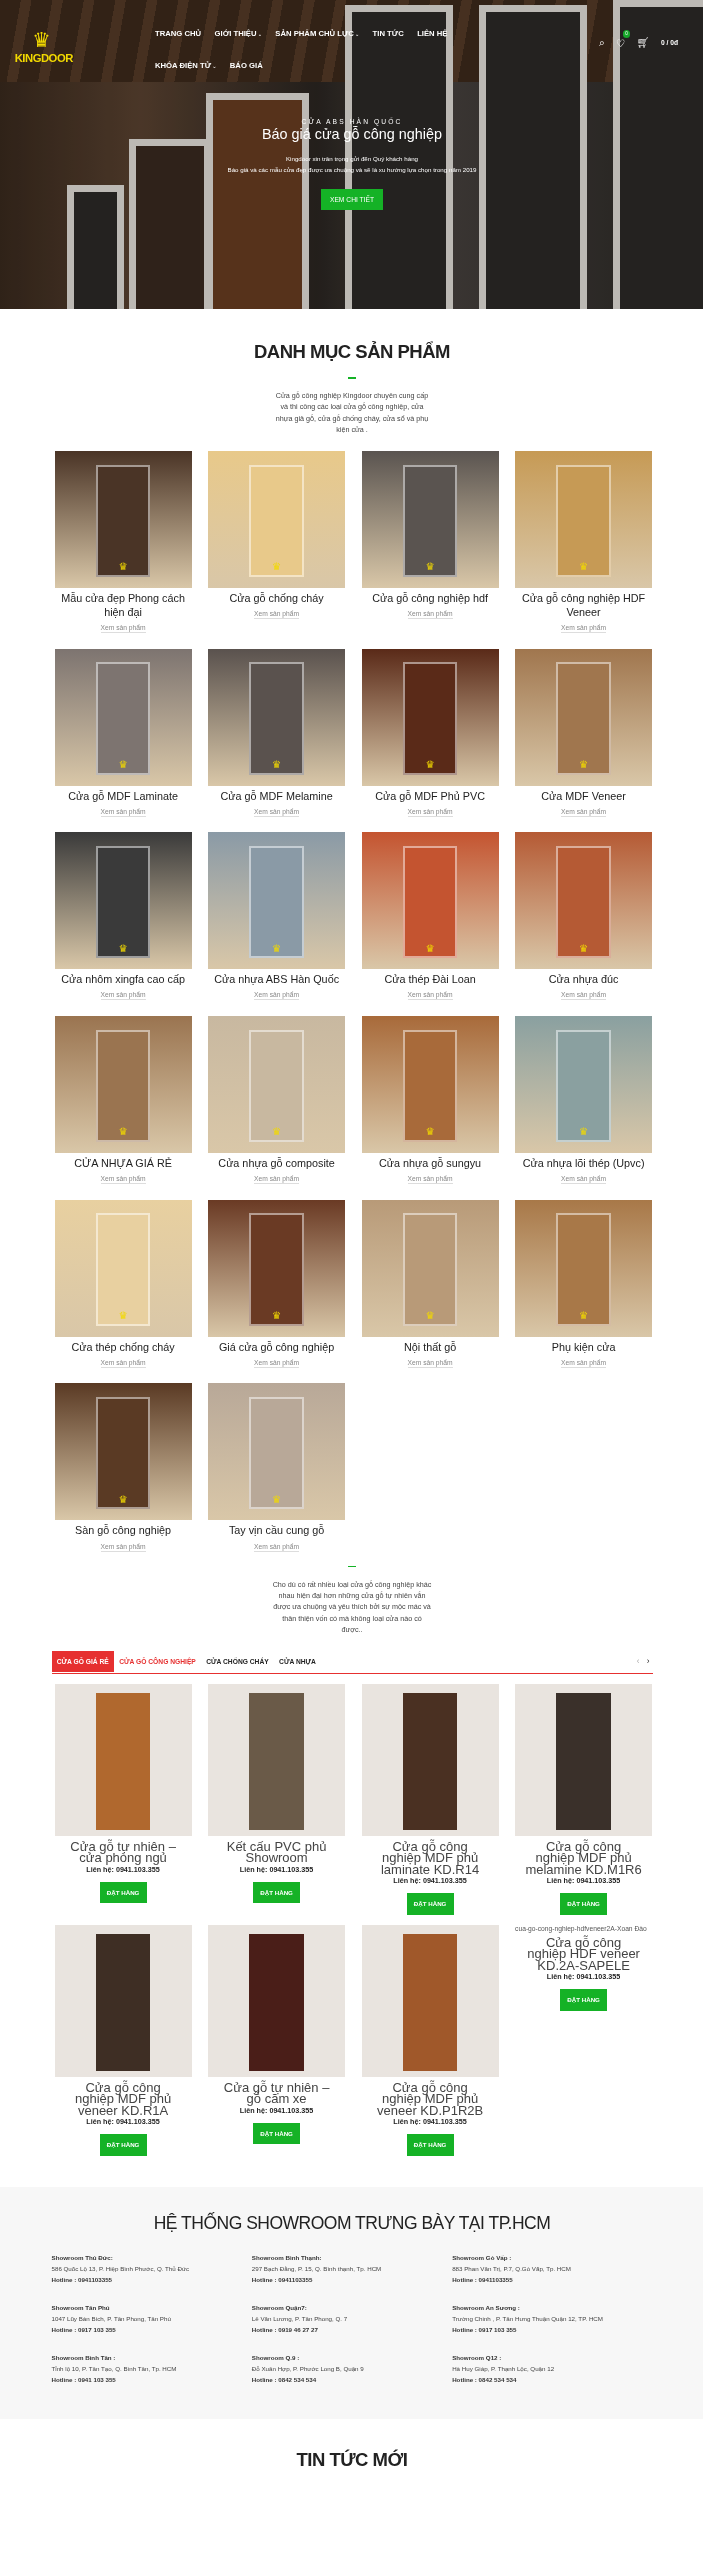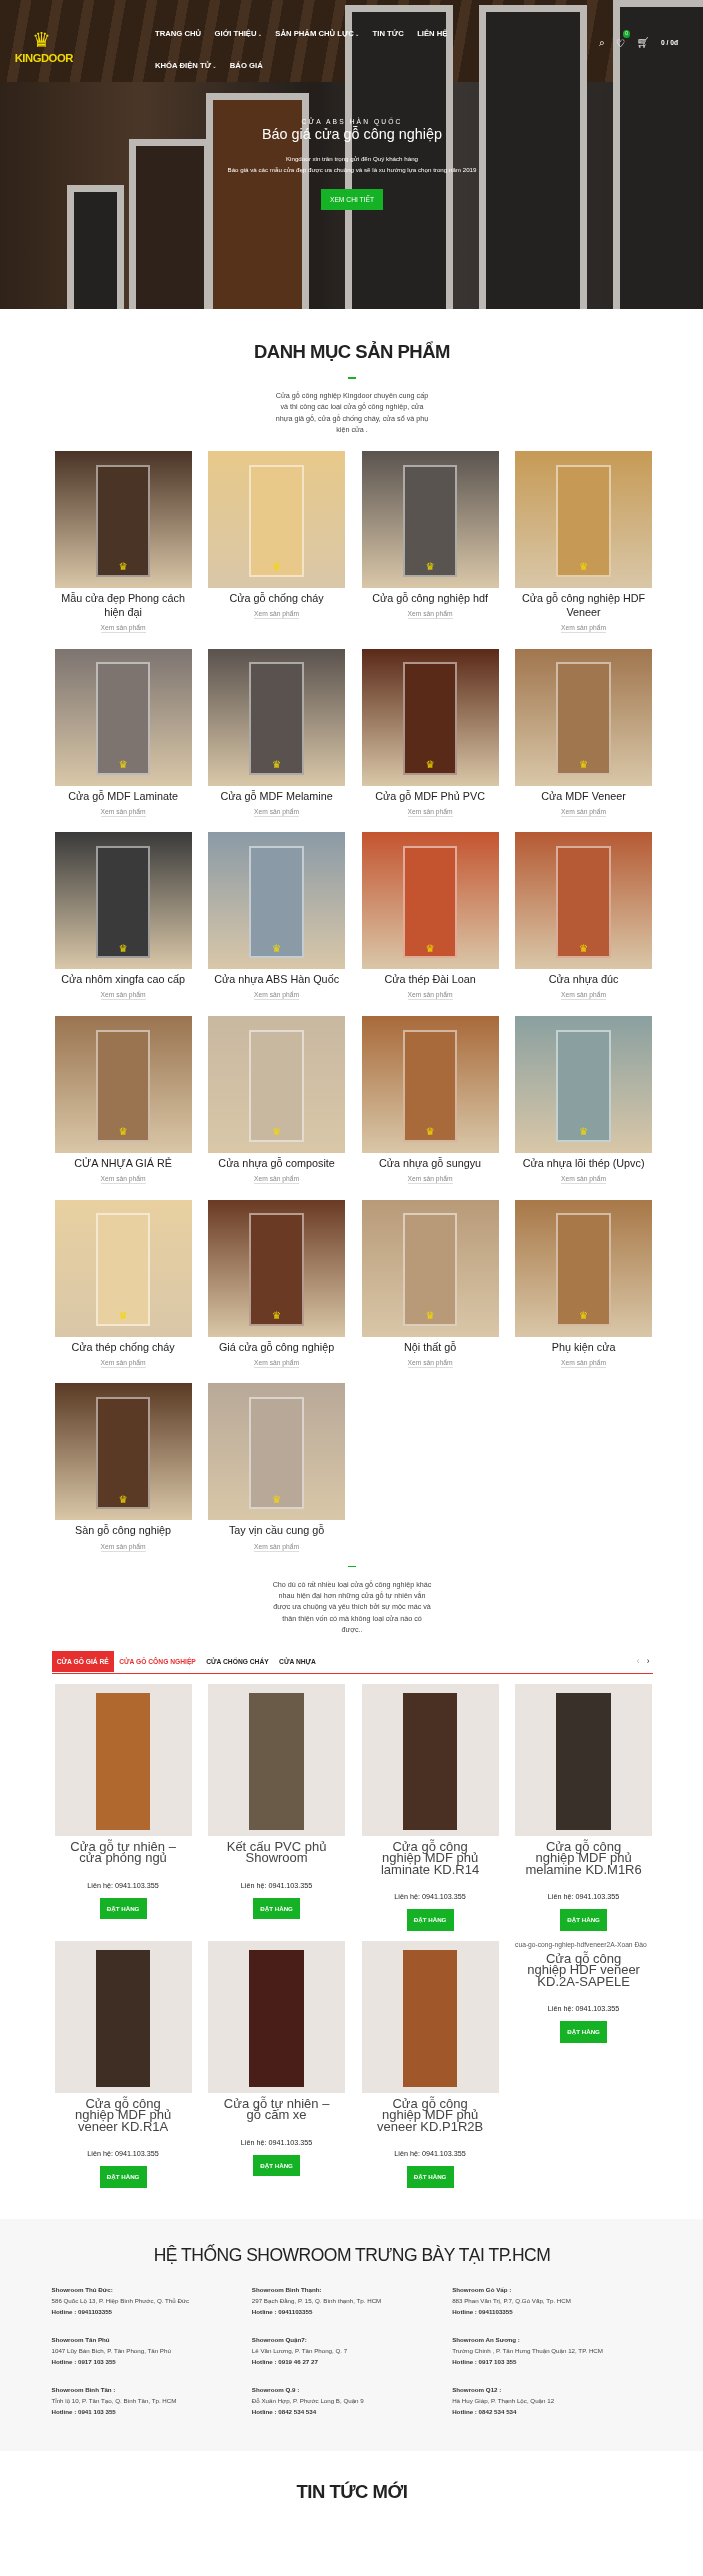--- a/index.html
+++ b/index.html
@@ -38,21 +38,21 @@
 .cat .more{font-size:6.7px;color:#888;margin-top:5.2px;display:inline-block;border-bottom:0.5px solid #ddd;padding-bottom:1px}
 .tabs{display:flex;align-items:center;border-bottom:1.5px solid #e63030;margin-top:15.5px;height:23px;text-align:left}
 .tab{font-size:6.7px;font-weight:bold;padding:0 5.2px;height:21px;line-height:21px}
 .tab.active{background:#e63030;color:#fff;padding:0 5.2px}
 .tab.red{color:#e63030}
 .tab-arrows{margin-left:auto;display:flex;gap:7.2px;font-size:8.2px;padding-right:3.1px}
 .prod-grid{display:grid;grid-template-columns:repeat(4,137px);column-gap:16.5px;row-gap:10.3px;margin-top:10.3px;padding-left:3.1px}
 .prod{text-align:center}
 .prod .img{width:137px;height:152px;position:relative;margin:0 auto}
 .prod .title{font-size:13px;color:#444;margin-top:5.2px;line-height:11.3px;padding:0 10.3px}
-.prod .contact{font-size:7.2px;font-weight:normal;margin-top:17px}
+.prod .contact{font-size:7.2px;font-weight:bold;margin-top:1px}
 .prod .order{display:inline-block;background:#15b226;color:#fff;font-size:6.2px;font-weight:bold;padding:7.2px 7.2px;margin-top:8.2px}
 .showroom{background:#f7f7f7;margin-top:31px;padding:26px 0 36px}
 .showroom h2{text-align:center;font-weight:normal;font-size:17.5px;letter-spacing:-0.5px}
 .sr-grid{width:601px;margin:20.6px auto 0;display:grid;grid-template-columns:repeat(3,1fr);row-gap:20.6px}
 .sr .n{font-size:6.2px;font-weight:bold;color:#333}
 .sr .a{font-size:6.2px;color:#444;margin-top:4.1px}
 .sr .h{font-size:6.2px;color:#333;margin-top:4.1px;font-weight:bold}
 </style>
 </head>
 <body>

